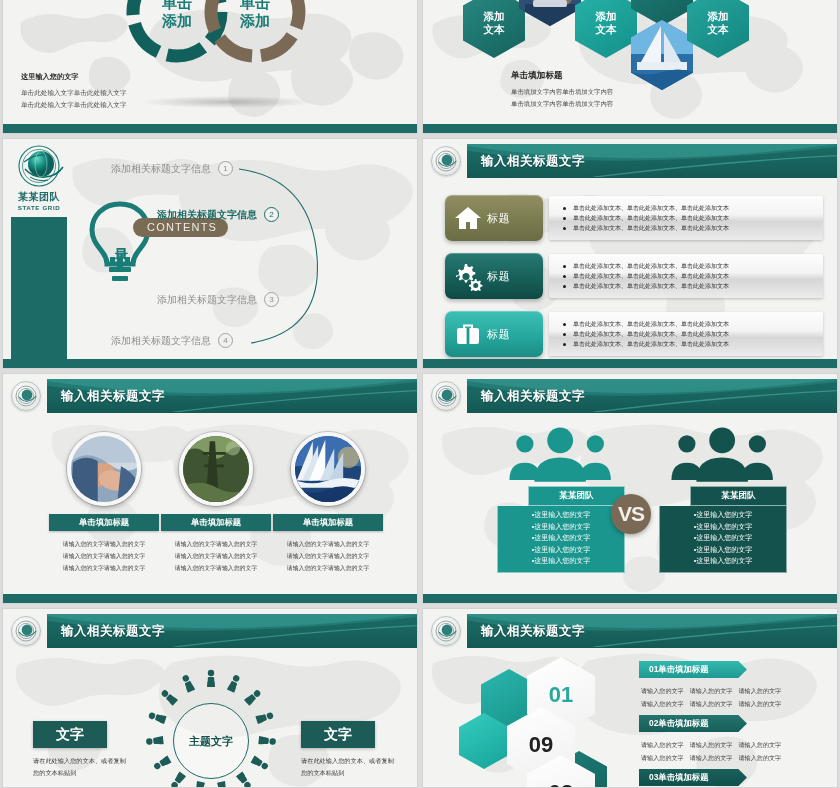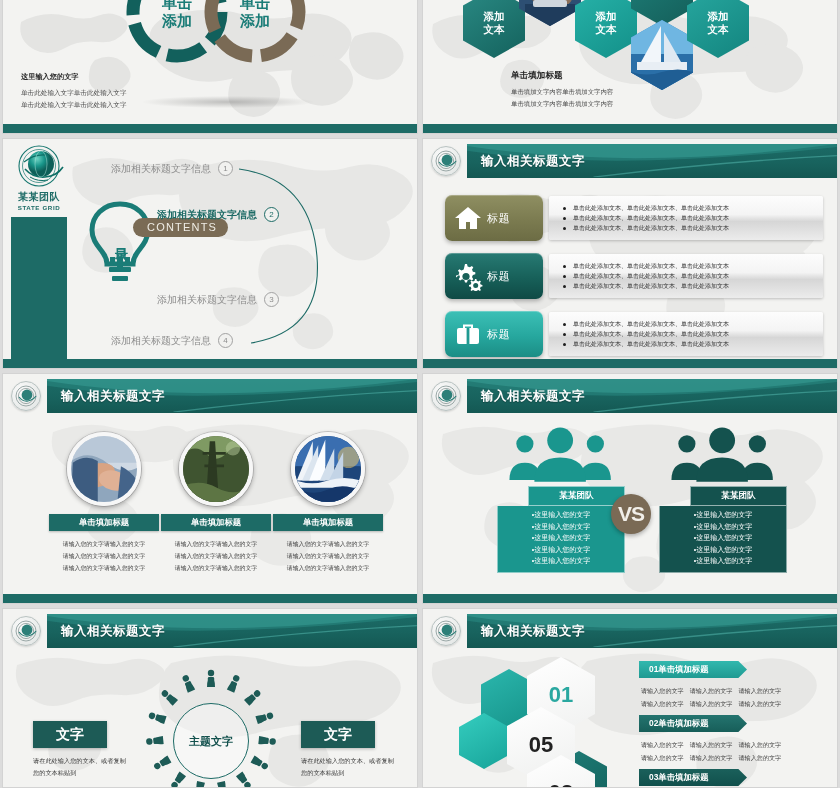--- a/index.html
+++ b/index.html
@@ -883,21 +883,21 @@
     <div class="nhex" style="left:128px;top:142px;width:56px;height:62px">
       <div class="sh" style="background:linear-gradient(150deg,#1f7d77,#12605b)"></div>
     </div>
 
     <div class="nhex" style="left:104px;top:48px">
       <div class="pad"></div>
       <div class="sh" style="background:linear-gradient(160deg,#ffffff,#f0f1f0);color:#2aa8a0">01</div>
     </div>
     <div class="nhex" style="left:84px;top:98px">
       <div class="pad"></div>
-      <div class="sh" style="background:linear-gradient(160deg,#ffffff,#eeefee);color:#222">05</div>
+      <div class="sh" style="background:linear-gradient(160deg,#ffffff,#eeefee);color:#222">09</div>
     </div>
     <div class="nhex" style="left:104px;top:146px">
       <div class="pad"></div>
       <div class="sh" style="background:linear-gradient(160deg,#ffffff,#eeefee);color:#222">03</div>
     </div>
 
     <div class="nbar" style="left:216px;top:52px;background:linear-gradient(180deg,#32b8ae,#1f9a92)">01单击填加标题</div>
     <div class="ntext" style="left:218px;top:76px">
       <div>请输入您的文字　请输入您的文字　请输入您的文字</div>
       <div>请输入您的文字　请输入您的文字　请输入您的文字</div>

